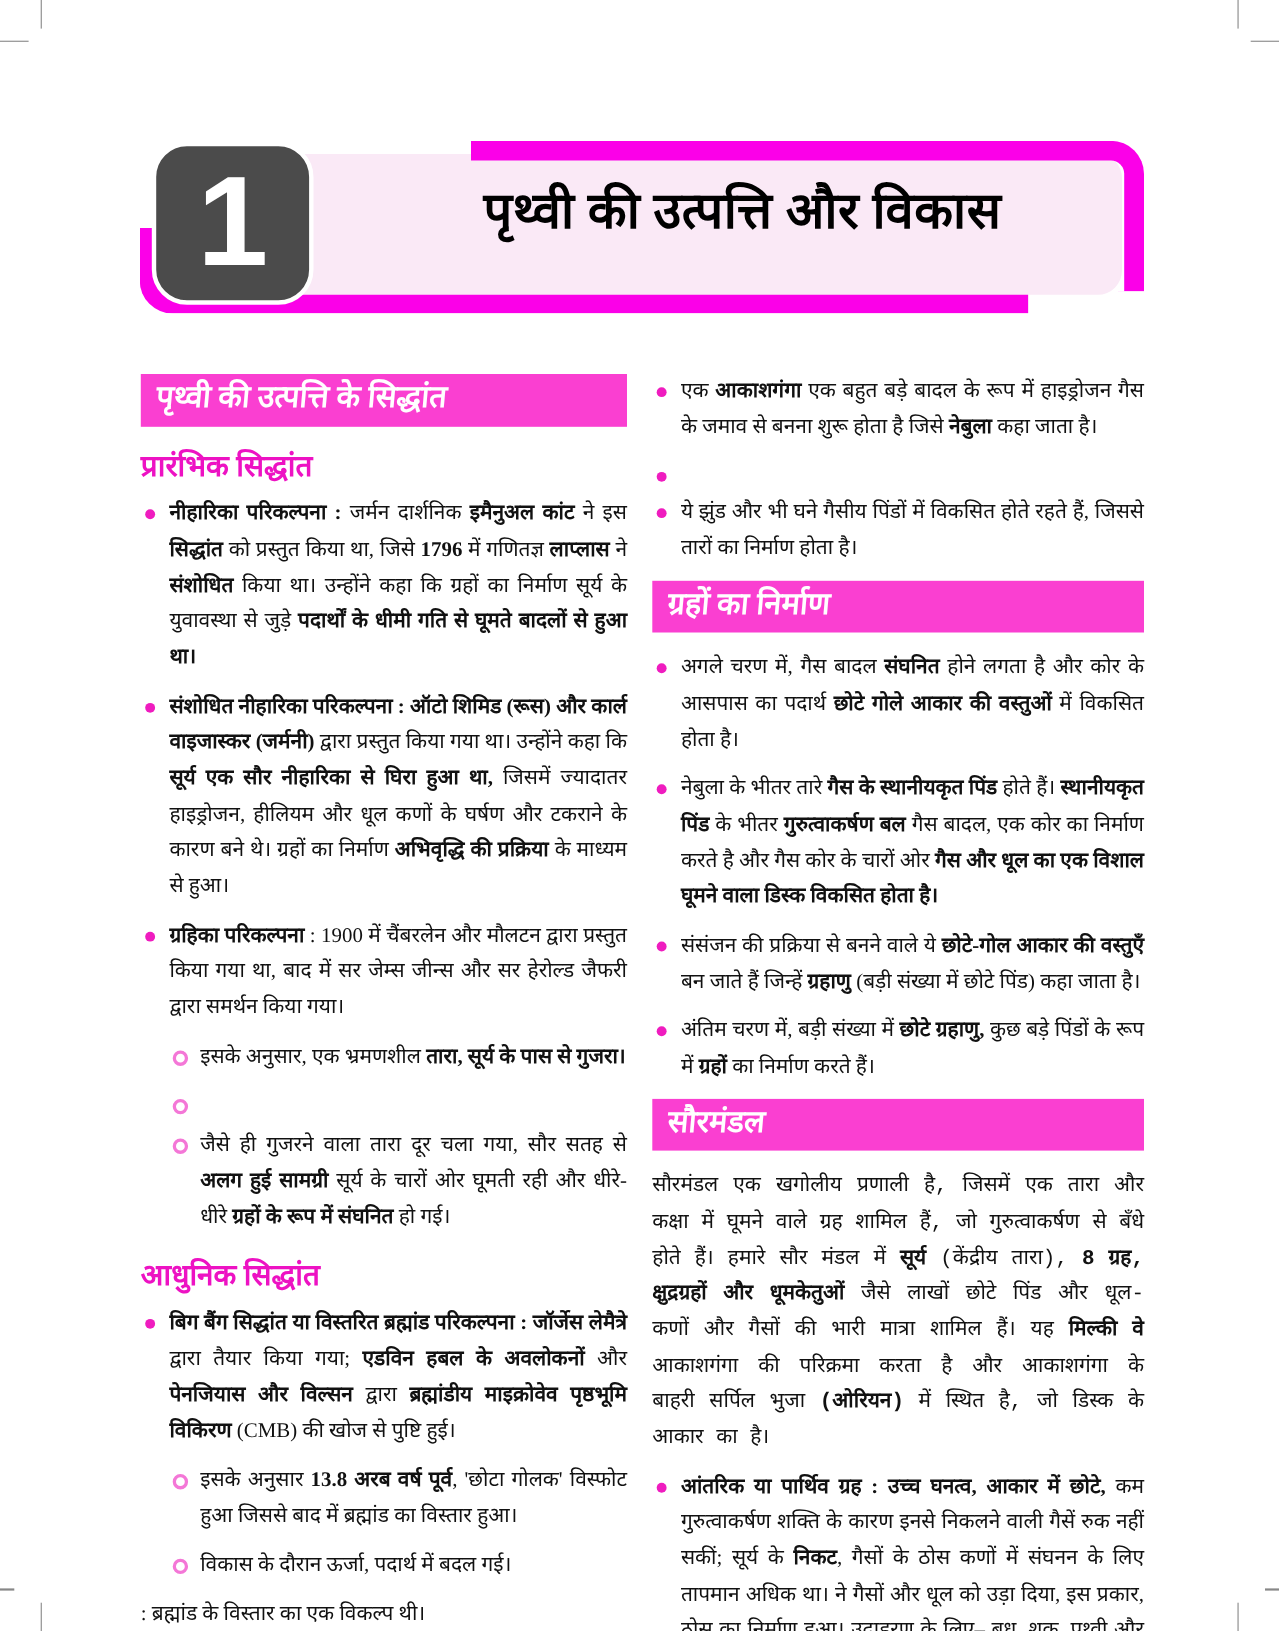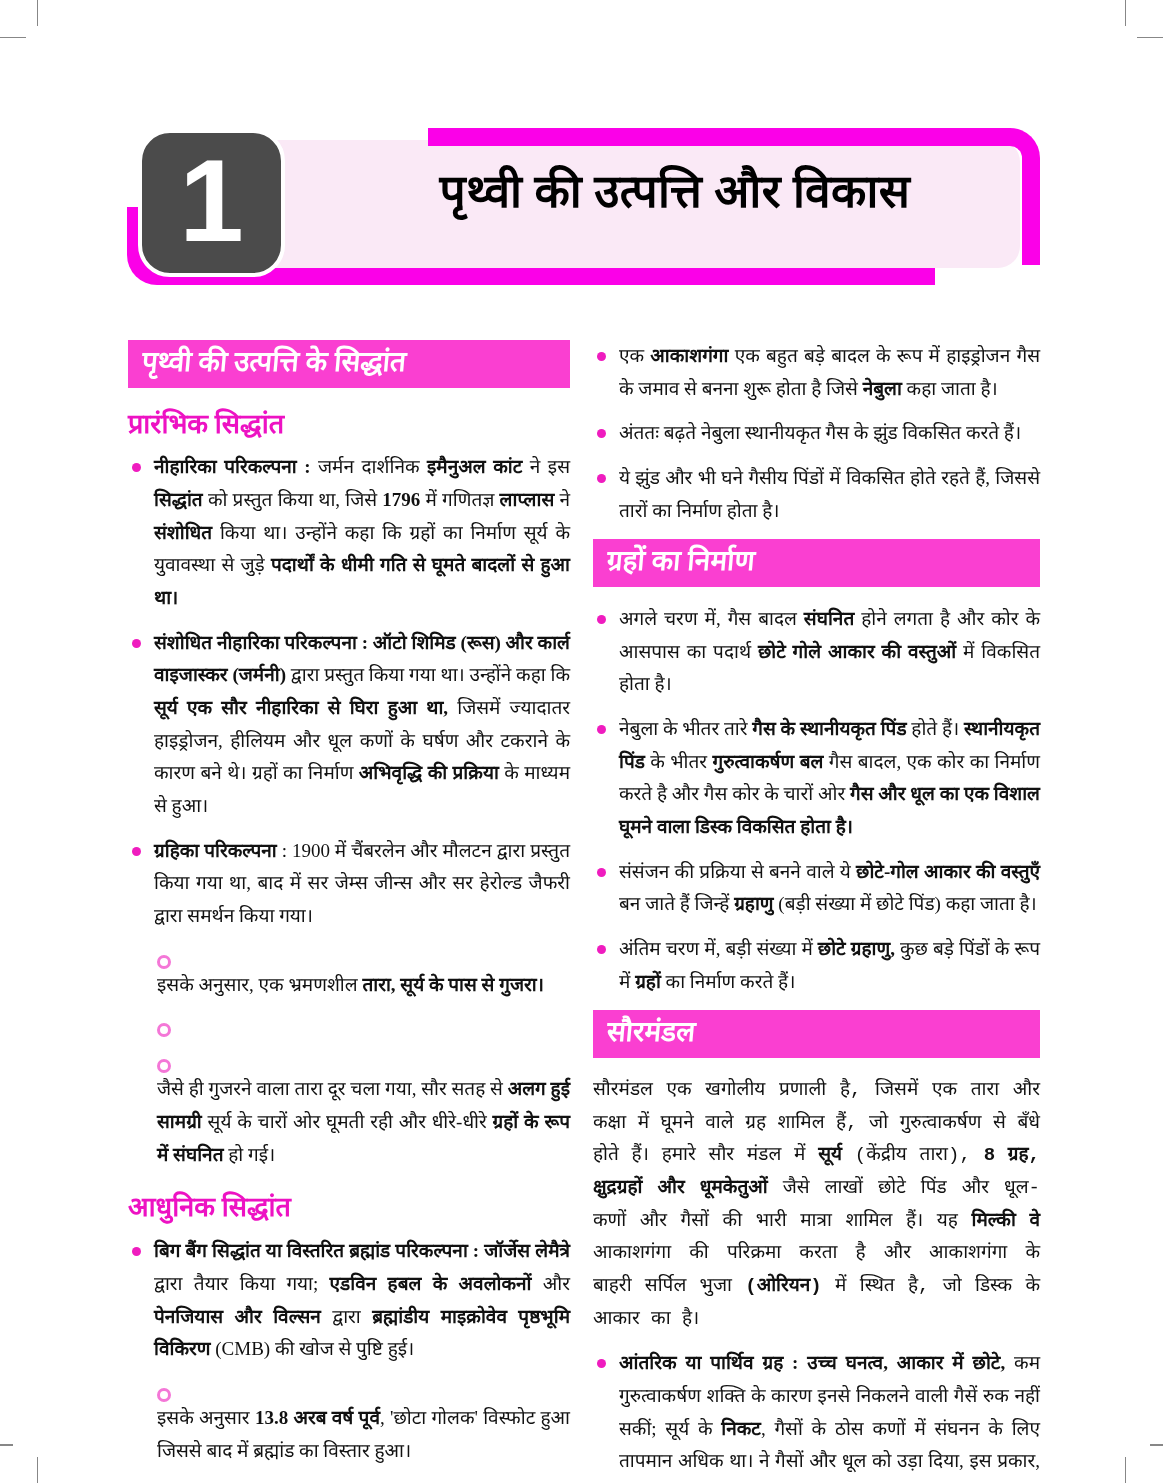--- a/index.html
+++ b/index.html
@@ -53,21 +53,21 @@
   }
   .para,.litext{
     font-size:19px;line-height:1.72;text-align:justify;
   }
   .para{margin:0 0 12px;font-family:Liberation Mono, monospace;}
   .li{display:flex;margin:0 0 12px;}
   .li .marker{
     flex:none;width:9px;height:9px;border-radius:50%;
     background:var(--dot);margin:12px 13px 0 4px;
   }
-  .li.sub{padding-left:29px;flex-direction:column;}
+  .li.sub{padding-left:29px;}
   .li.sub .marker{
     width:8px;height:8px;border:3px solid var(--ring);background:#fff;
     margin:10px 11px 0 0;
   }
   b{font-weight:bold;}
 </style>
 </head>
 <body style="--magenta: #fb00e8; --bar: #fa3fd1; --subhead: #ed12c3; --palebox: #fae9f6; --graybox: #4b4b4b; --dot: #ef1cbf; --ring: #f477d7;">
 
 <div class="crop" style="left:37px;top:0;width:1px;height:26px;"></div>
@@ -130,21 +130,20 @@
       <div class="litext"> : ब्रह्मांड के विस्तार का एक विकल्प  थी।</div>
     </div>
   </div>
 <div class="col col-right">
     <div class="li">
       <span class="marker"></span>
       <div class="litext">एक <b>आकाशगंगा</b> एक बहुत बड़े बादल के रूप में हाइड्रोजन गैस के जमाव से बनना शुरू होता है जिसे <b>नेबुला</b> कहा जाता है।</div>
     </div>
     <div class="li">
       <span class="marker"></span>
-      <div class="litext">अंततः बढ़ते नेबुला स्थानीयकृत गैस के झुंड विकसित करते हैं।</div>
     </div>
     <div class="li">
       <span class="marker"></span>
       <div class="litext">ये झुंड और भी घने गैसीय पिंडों में विकसित होते रहते हैं, जिससे तारों का निर्माण होता है।</div>
     </div>
     <div class="secbar"><span class="secbar-text">ग्रहों का निर्माण</span></div>
     <div class="li">
       <span class="marker"></span>
       <div class="litext">अगले चरण में, गैस बादल <b>संघनित</b> होने लगता है और कोर के आसपास का पदार्थ <b>छोटे गोले आकार की वस्तुओं</b> में विकसित होता है।</div>
     </div>

